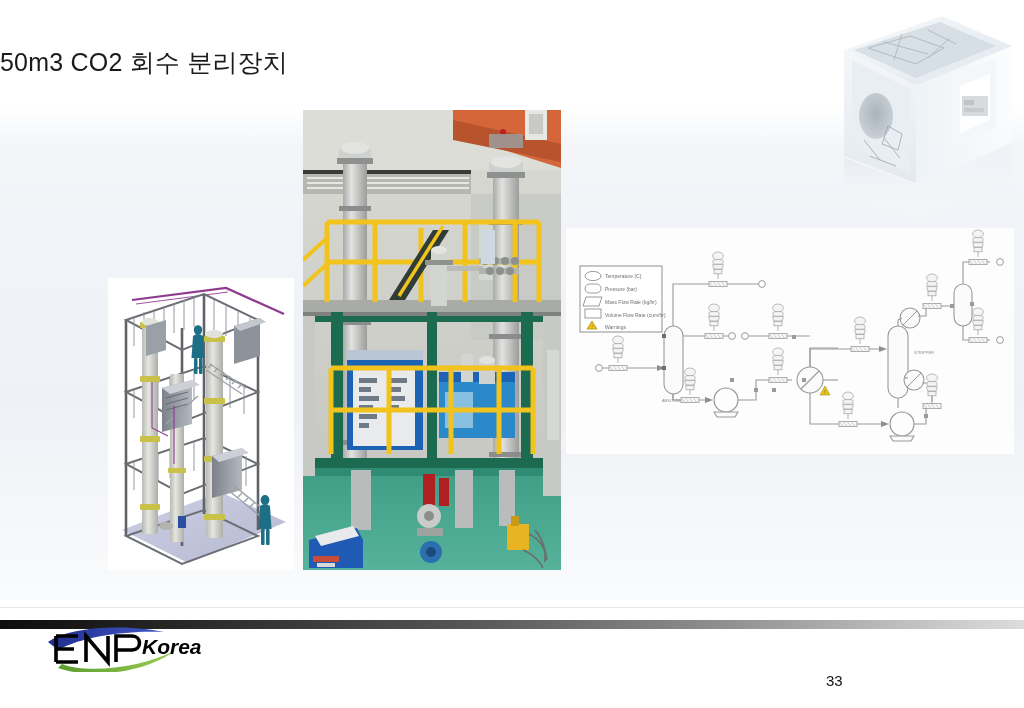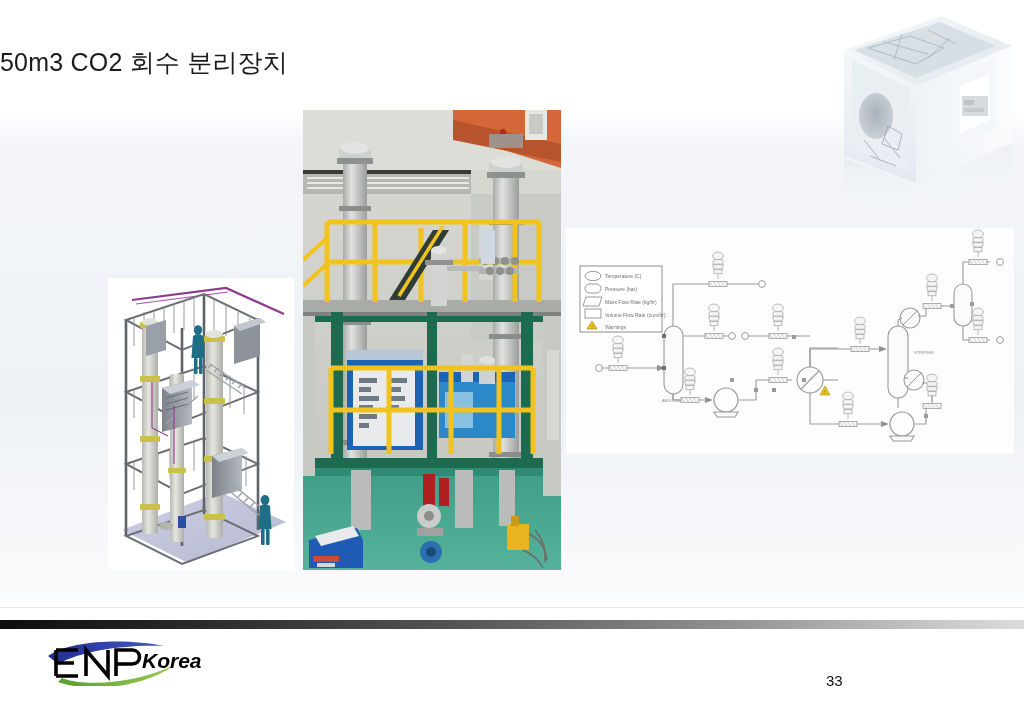--- a/index.html
+++ b/index.html
@@ -41,21 +41,21 @@
            background:#fdfdfd;overflow:hidden;}
 
   
   .footer-rule{
     position:absolute;left:0;top:620px;width:1024px;height:9px;
     background:linear-gradient(90deg,#0d0d0d 0%,#2b2b2b 20%,#555 45%,#8e8e8e 70%,#c9c9c9 92%,#dcdcdc 100%);
   }
   .footer-hair{
     position:absolute;left:0;top:607px;width:1024px;height:1px;background:#e8e8e8;
   }
-  .logo-wrap{position:absolute;left:44px;top:638px;width:210px;height:48px;text-align:right;}
+  .logo-wrap{position:absolute;left:44px;top:624px;width:210px;height:48px;text-align:right;}
   .page-number{
     position:absolute;left:826px;top:672px;width:60px;text-align:left;
     font-size:15px;color:#111;
   }
 
   svg{display:block;}
   .nosel{user-select:none;}
 </style>
 </head>
 <body>

